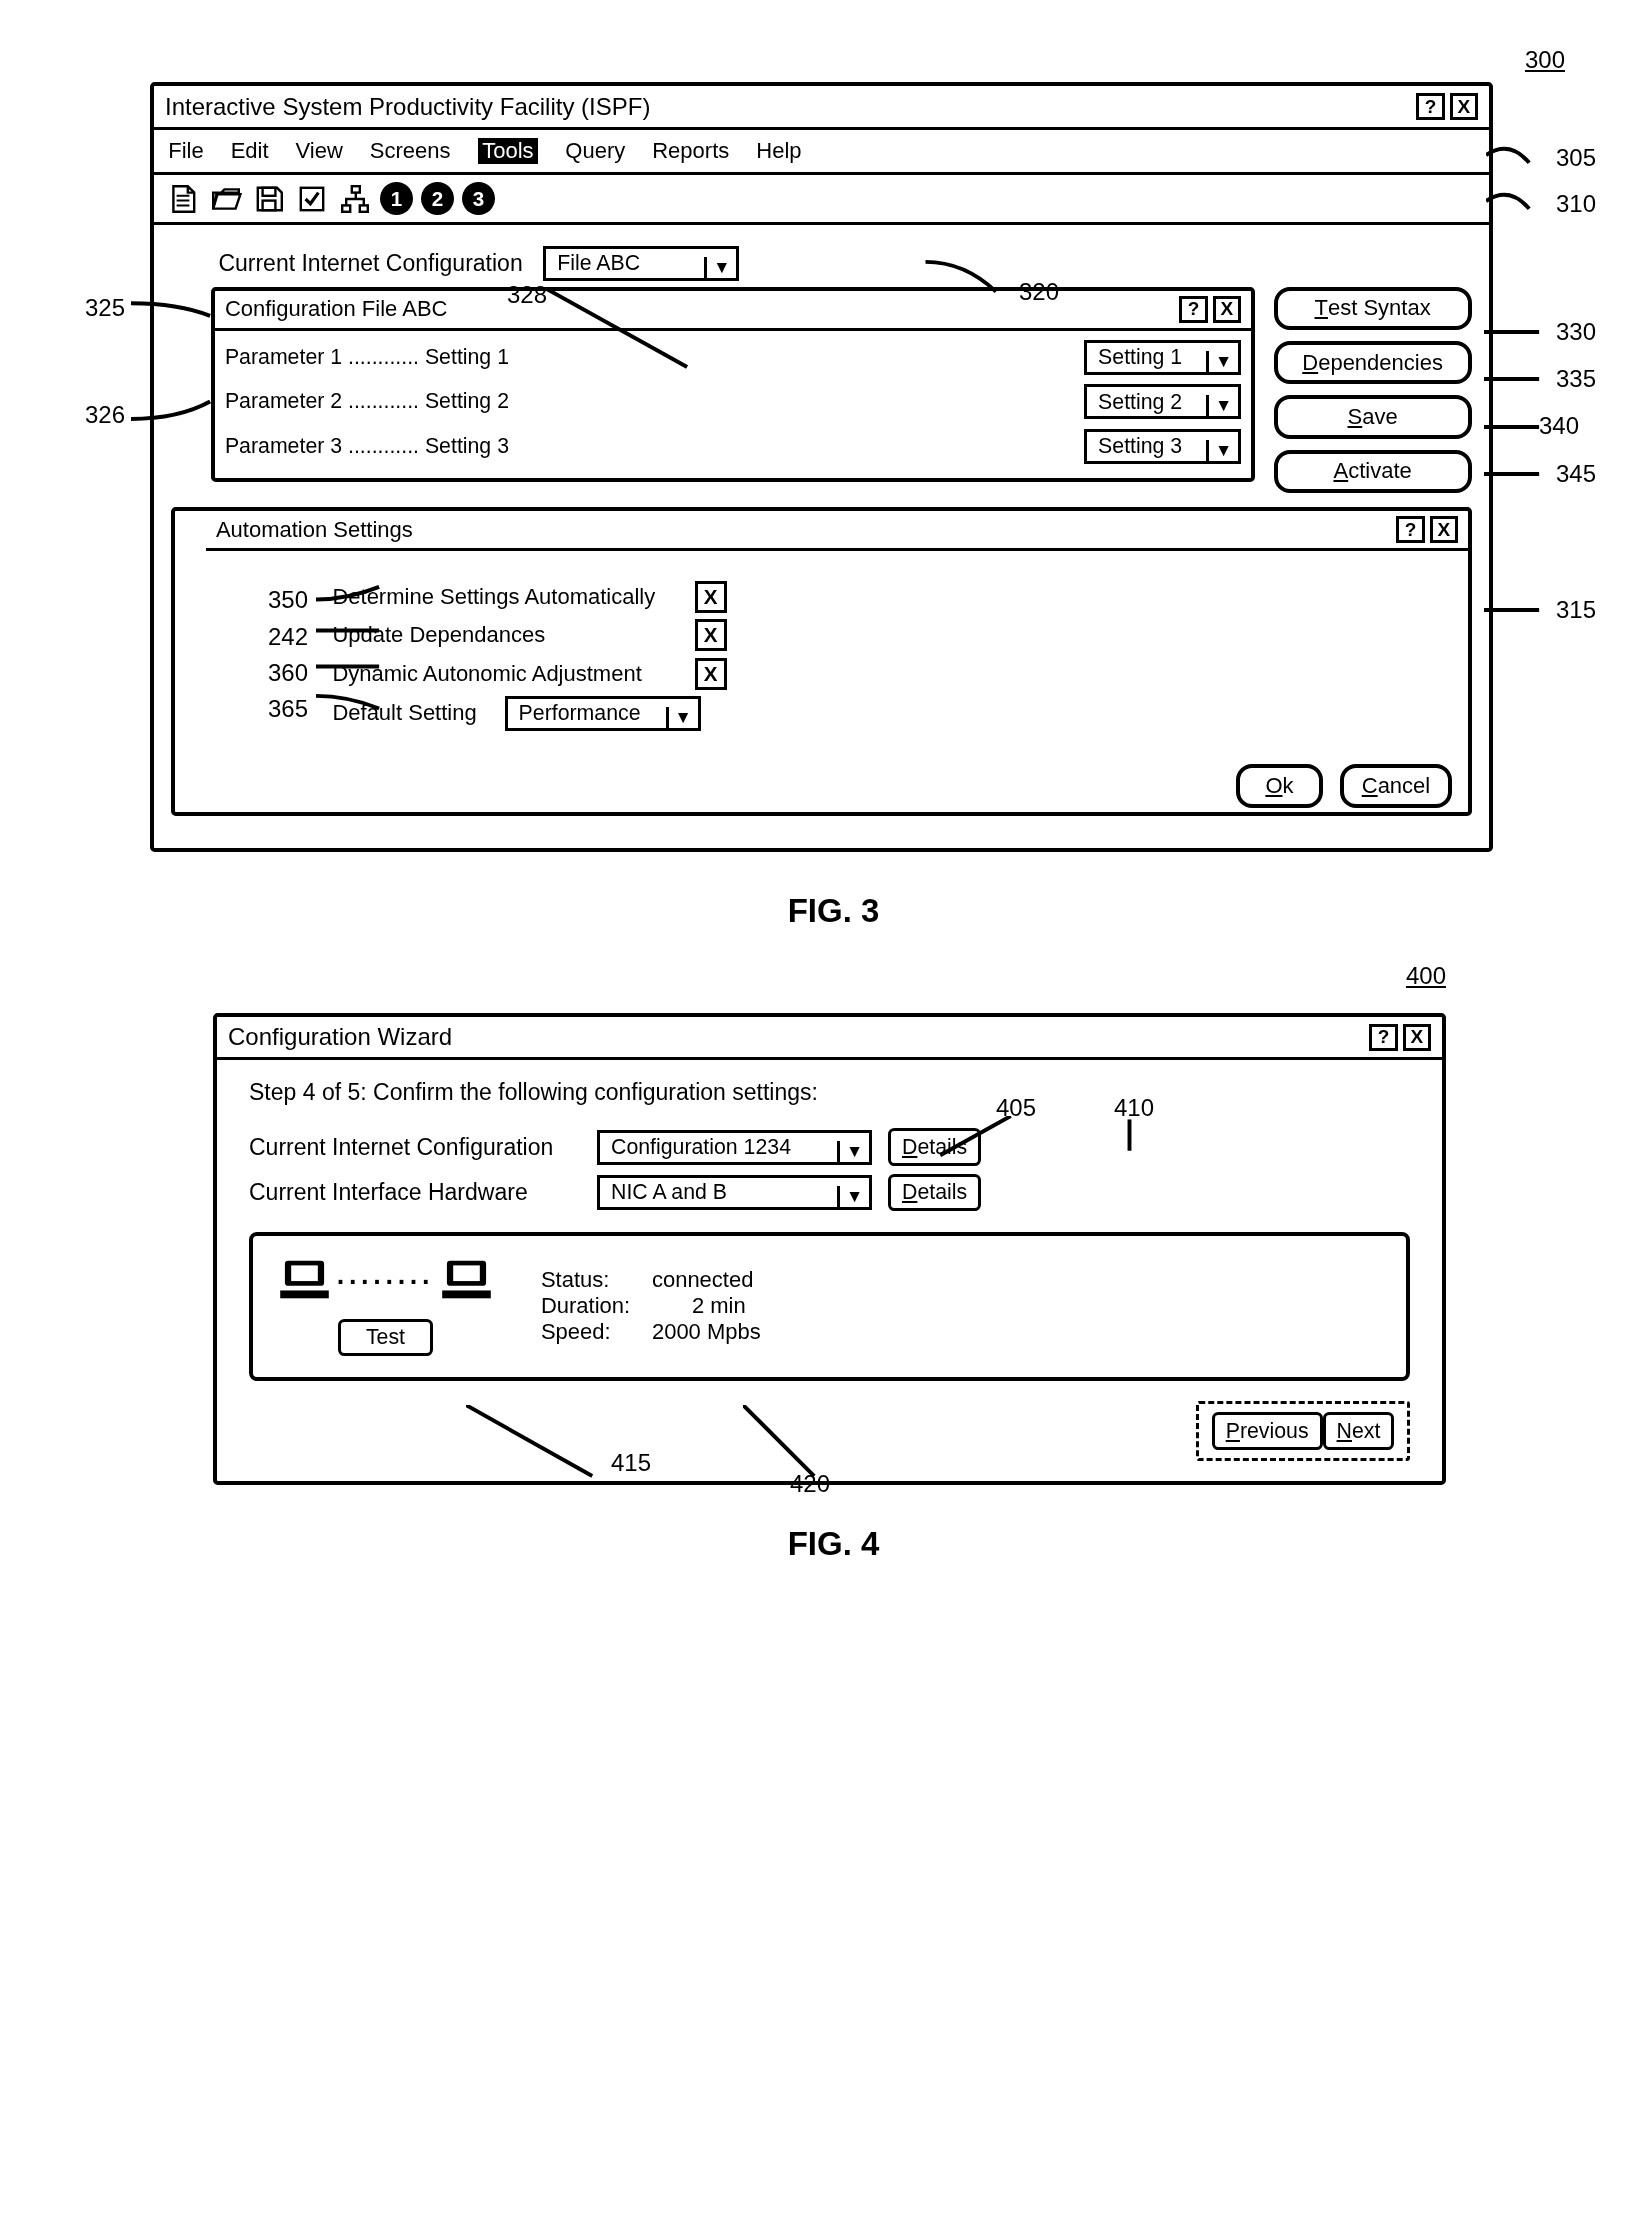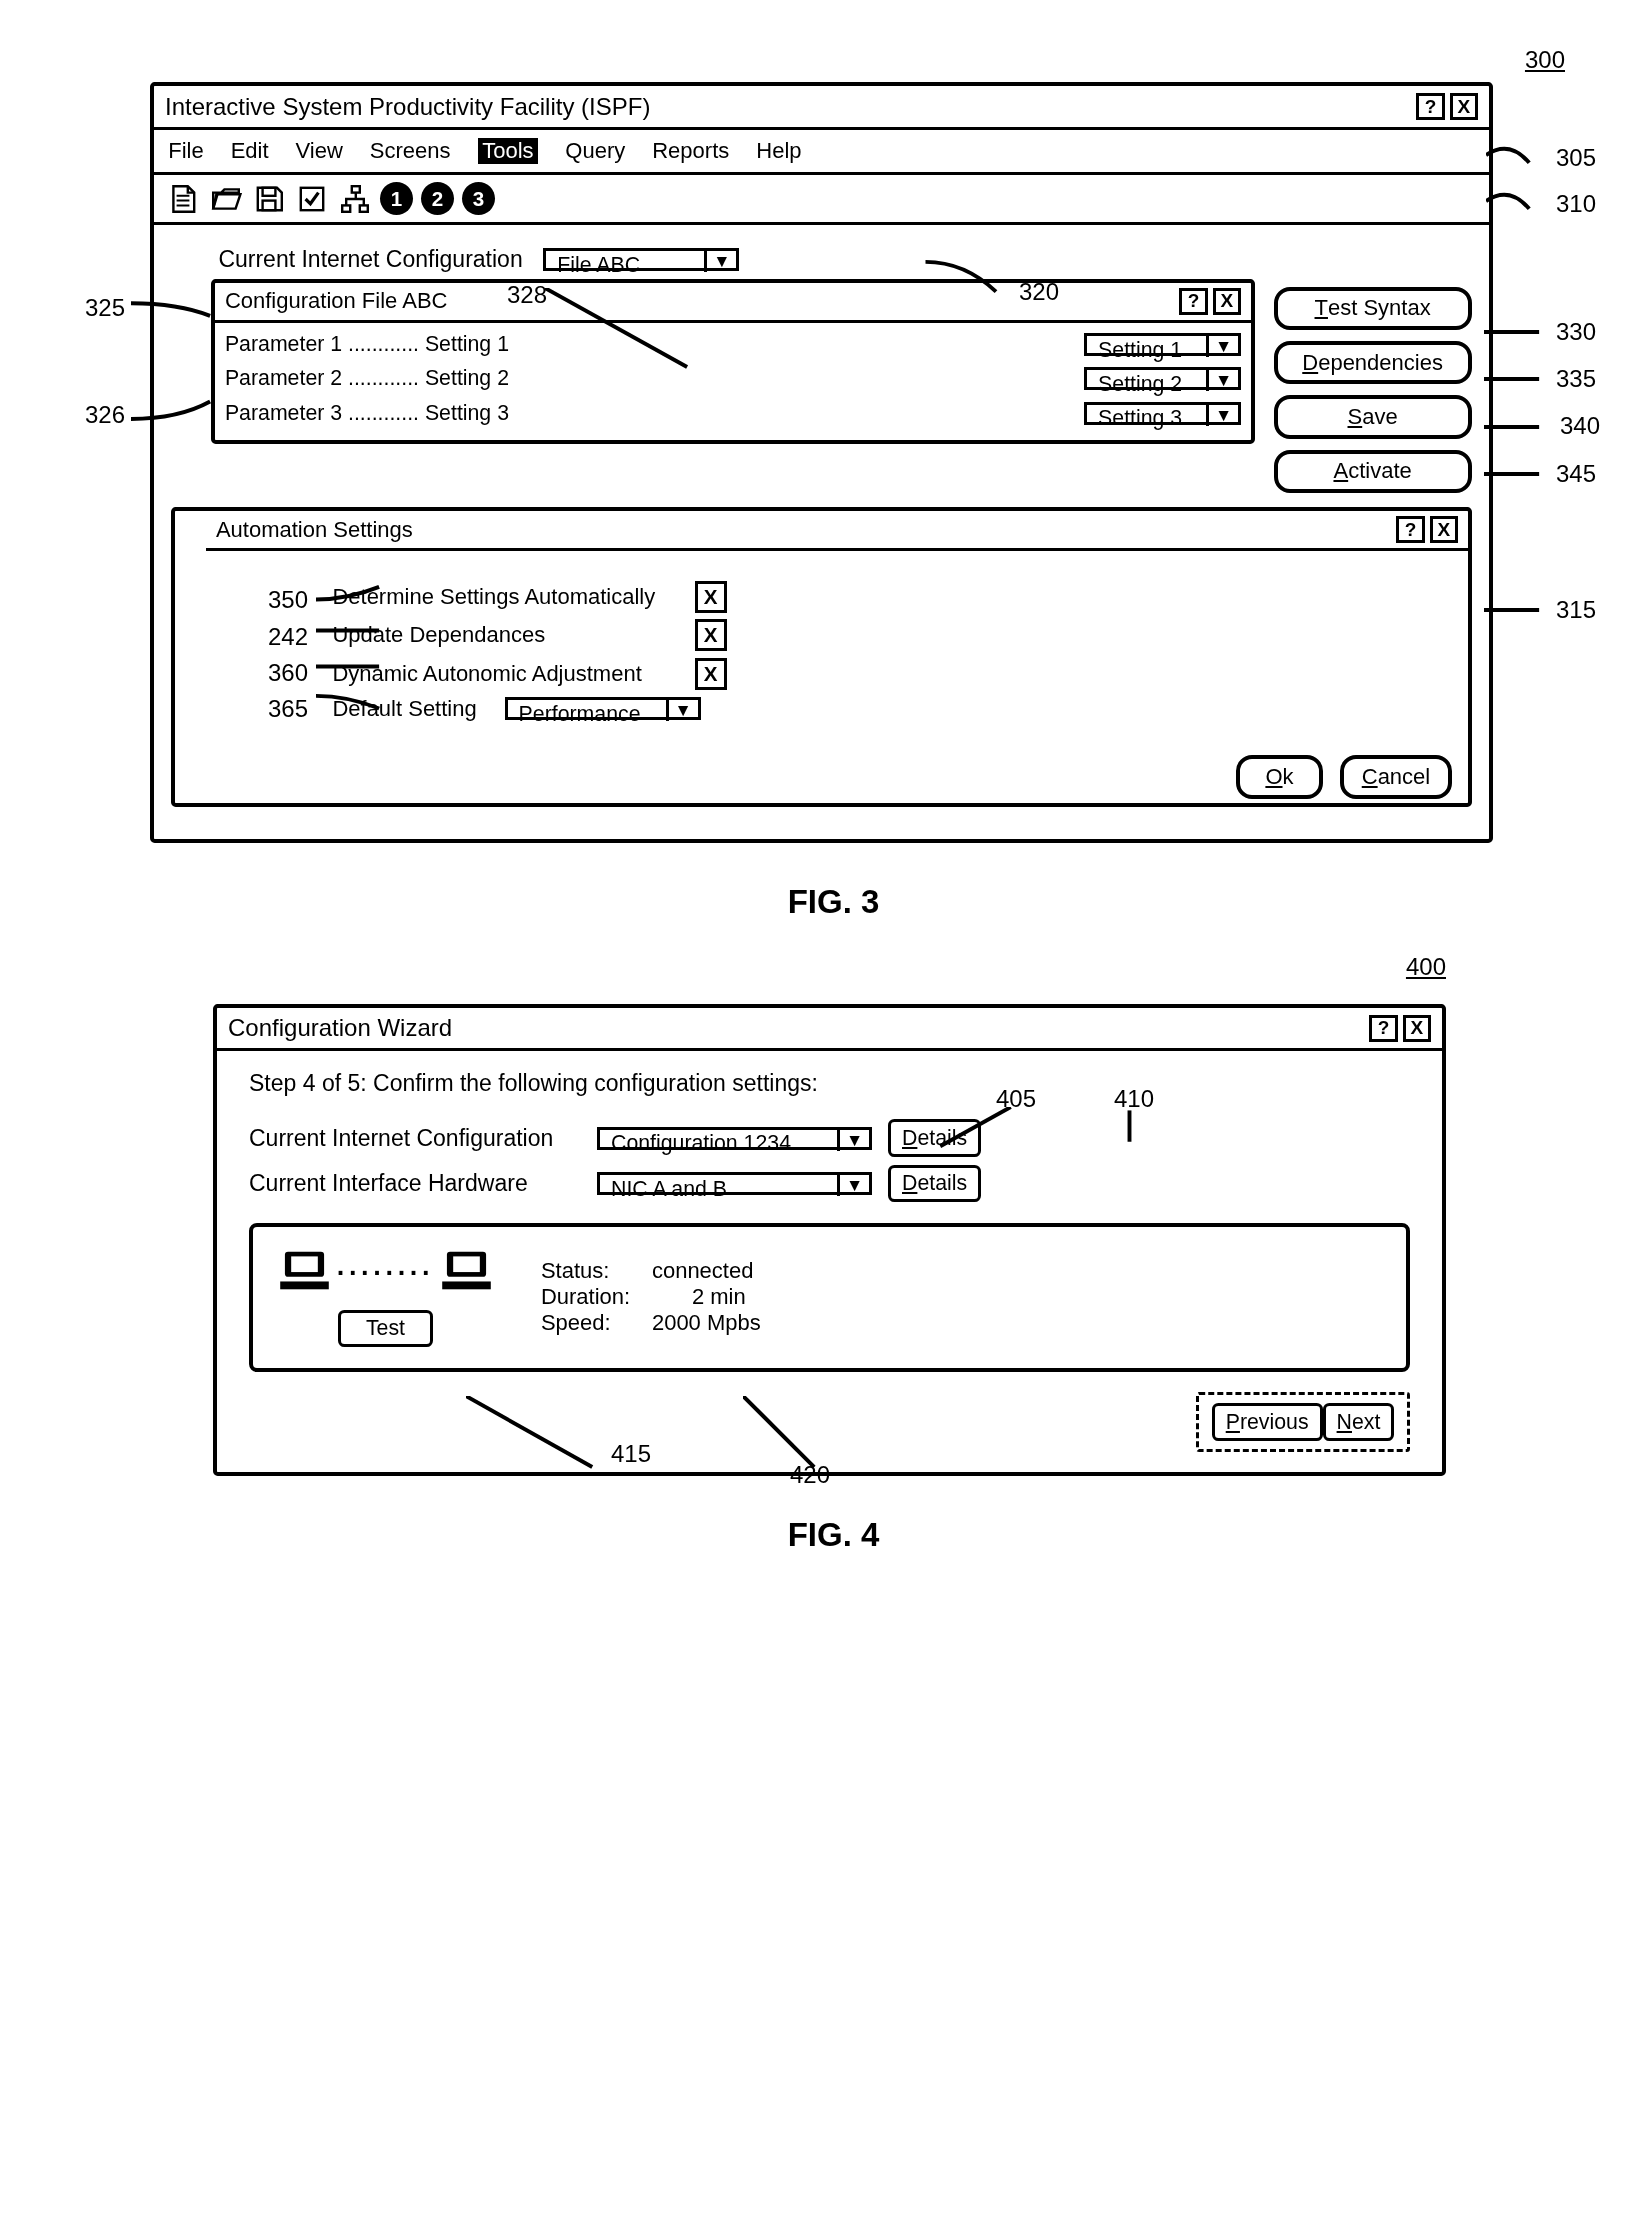--- a/index.html
+++ b/index.html
@@ -31,21 +31,21 @@
   .menubar .item { cursor:default; }
   .menubar .item.active { background:#000; color:#fff; padding:0 4.7px; }
   .toolbar { display:flex; gap:8px; padding:6.3px 11px; border-bottom:3.2px solid #000; align-items:center;}
   .tbicon { width:35px; height:35px; display:flex; align-items:center; justify-content:center; }
   .tbicon svg { width:32px; height:32px; }
   .circle { width:33px; height:33px; border-radius:50%; background:#000; color:#fff; display:flex; align-items:center; justify-content:center; font-weight:700; font-size:20.6px;}
   .content { padding:14.2px 17.4px 20.6px 17.4px; }
   .row { display:flex; align-items:center; gap:12.6px; margin:6.3px 0; }
   .label { font-size:23px; }
   .dropdown {
-    display:flex; align-items:flex-start; border:3.2px solid #000; height:23px; background:#fff;
+    display:flex; align-items:flex-end; border:3.2px solid #000; height:35px; background:#fff;
   }
   .dropdown .val { padding:1.6px 11px; min-width:158px; display:flex; align-items:center; font-size:21.3px;}
   .dropdown .arrow { border-left:3.2px solid #000; width:32px; display:flex; align-items:center; justify-content:center; font-size:17.4px; font-weight:900;}
   .btn {
     border:4px solid #000; border-radius:16px; padding:4.7px 17.4px; font-size:22px; display:inline-flex; align-items:center; justify-content:center; min-width:150px; background:#fff;
   }
   .btn .u, .ubtn .u { text-decoration:underline; }
   .inner-panel {
     border:4px solid #000; border-radius:4.7px; margin:4.7px 0 11px 0; background:#fff;
   }
@@ -270,21 +270,21 @@
   <div class="ann" style="right:16px; top:236px;">330</div>
   <svg class="annsvg" style="right:65px; top:242px;" width="63" height="16" viewBox="0 0 80 20">
       <line x1="0" y1="10" x2="70" y2="10" stroke="#000" stroke-width="5"></line>
     </svg>
 
   <div class="ann" style="right:16px; top:283px;">335</div>
   <svg class="annsvg" style="right:65px; top:289px;" width="63" height="16" viewBox="0 0 80 20">
       <line x1="0" y1="10" x2="70" y2="10" stroke="#000" stroke-width="5"></line>
     </svg>
 
-  <div class="ann" style="right:12px; top:330px;">340</div>
+  <div class="ann" style="right:33px; top:330px;">340</div>
   <svg class="annsvg" style="right:65px; top:337px;" width="63" height="16" viewBox="0 0 80 20">
       <line x1="0" y1="10" x2="70" y2="10" stroke="#000" stroke-width="5"></line>
     </svg>
 
   <div class="ann" style="right:16px; top:378px;">345</div>
   <svg class="annsvg" style="right:65px; top:384px;" width="63" height="16" viewBox="0 0 80 20">
       <line x1="0" y1="10" x2="70" y2="10" stroke="#000" stroke-width="5"></line>
     </svg>
 
   <div class="ann" style="right:16px; top:514px;">315</div>

